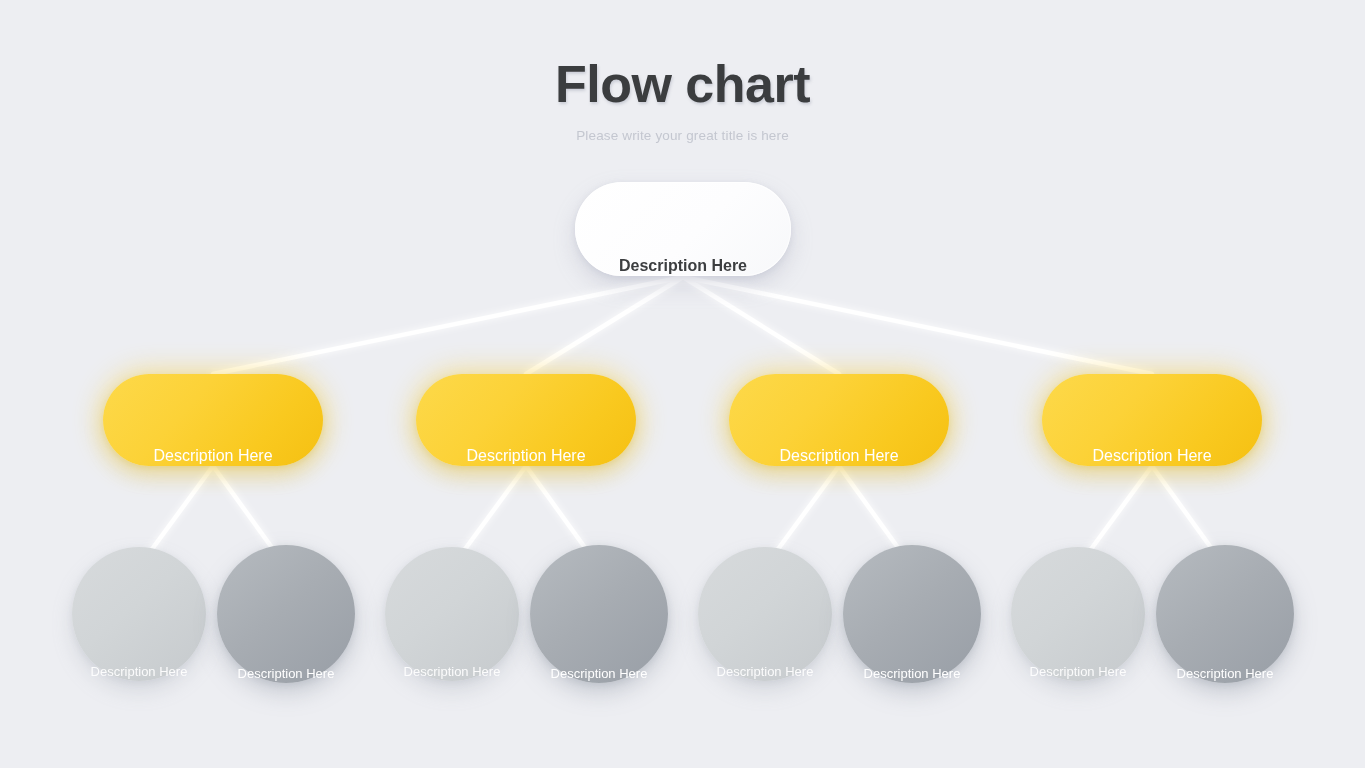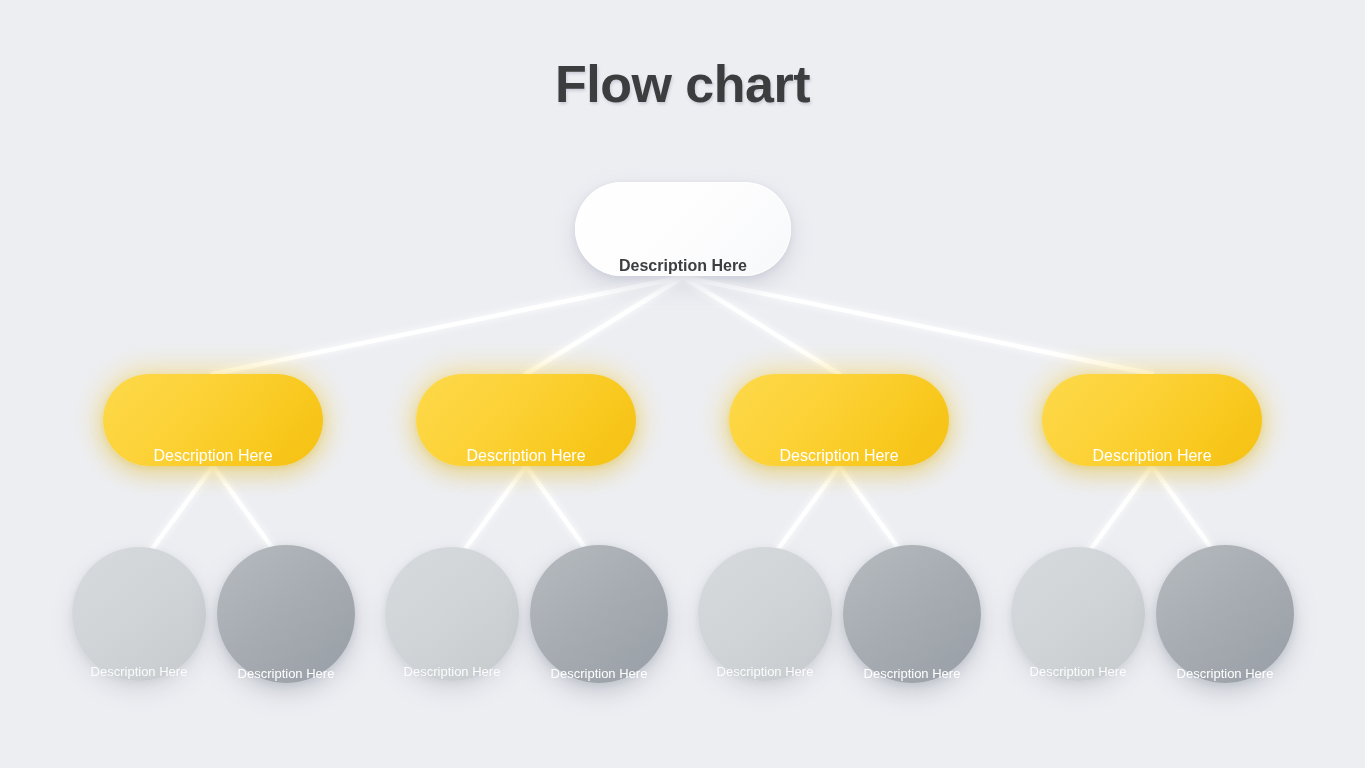--- a/index.html
+++ b/index.html
@@ -111,20 +111,21 @@
 
   .node-text { display:block; }
 </style>
 </head>
 <body>
 
 <div id="stage">
 
   <div id="header">
     <div id="page-title">Flow chart</div>
+    <div id="page-subtitle">Please write your great title is here</div>
   </div>
 
   <svg id="connectors" viewBox="0 0 1365 768" width="1365" height="768">
     <defs>
       <filter id="glow" x="-30%" y="-30%" width="160%" height="160%">
         <feGaussianBlur stdDeviation="3.5" result="b"></feGaussianBlur>
         <feMerge>
           <feMergeNode in="b"></feMergeNode>
           <feMergeNode in="SourceGraphic"></feMergeNode>
         </feMerge>

